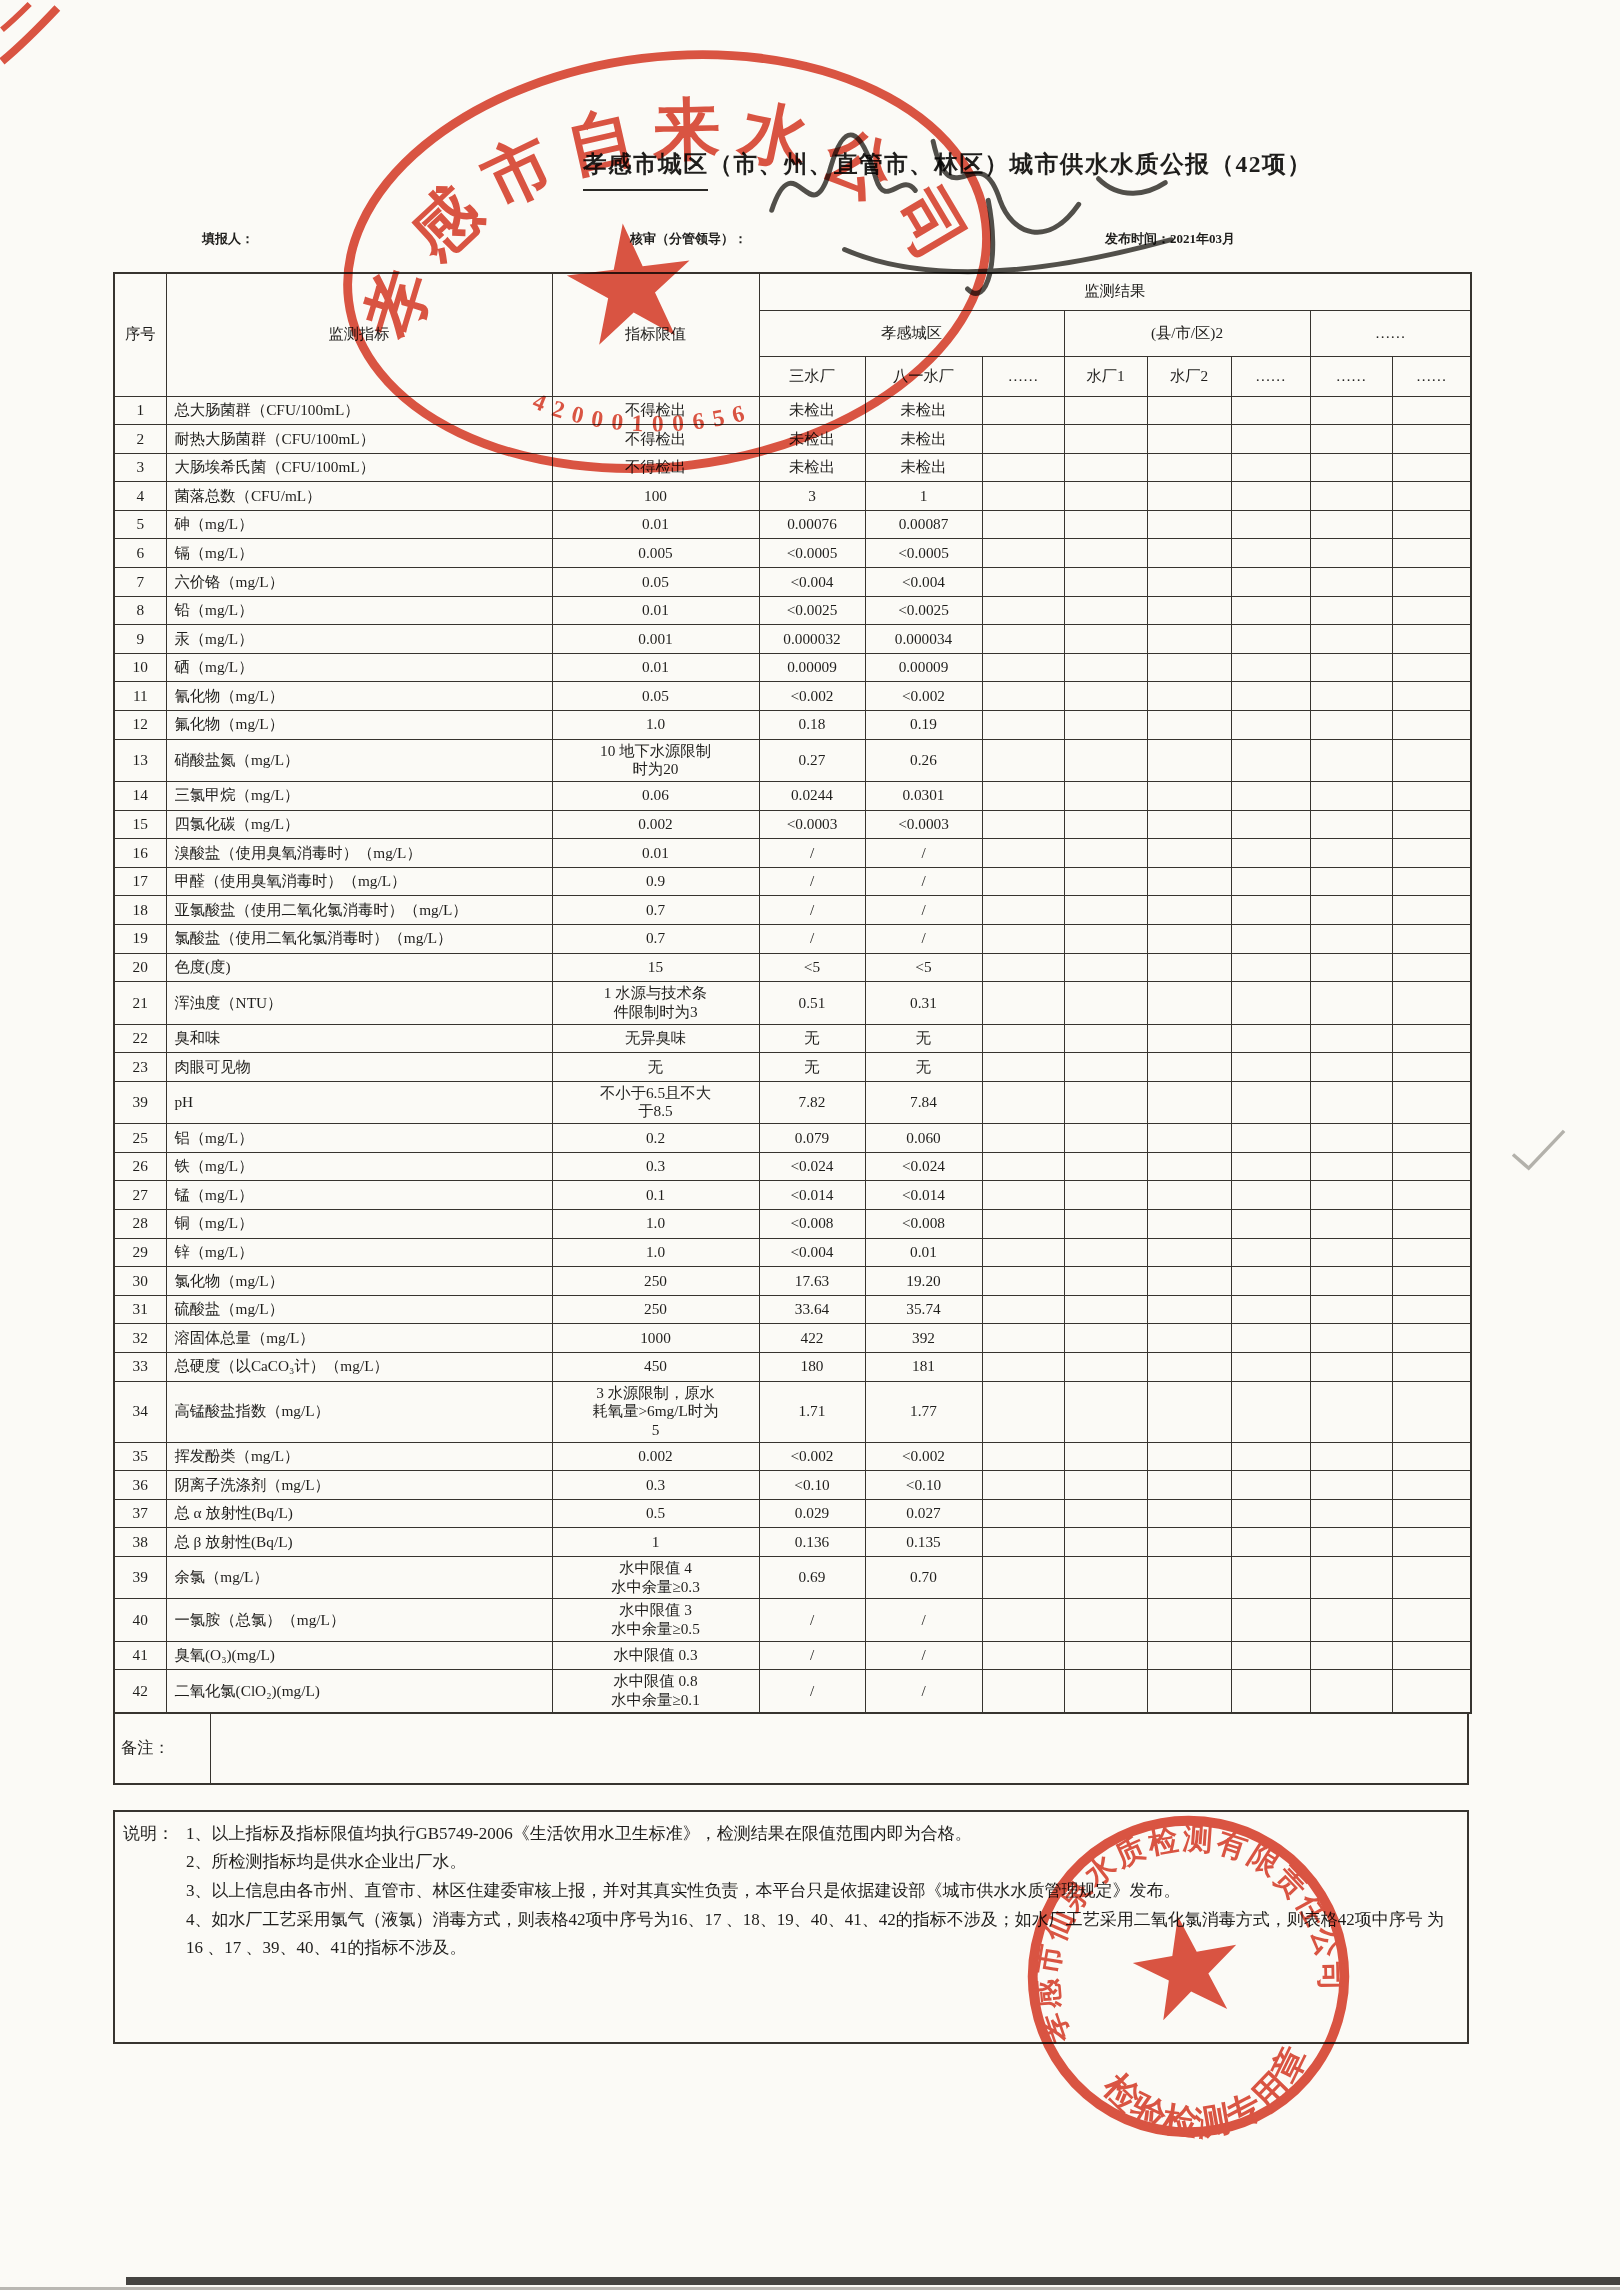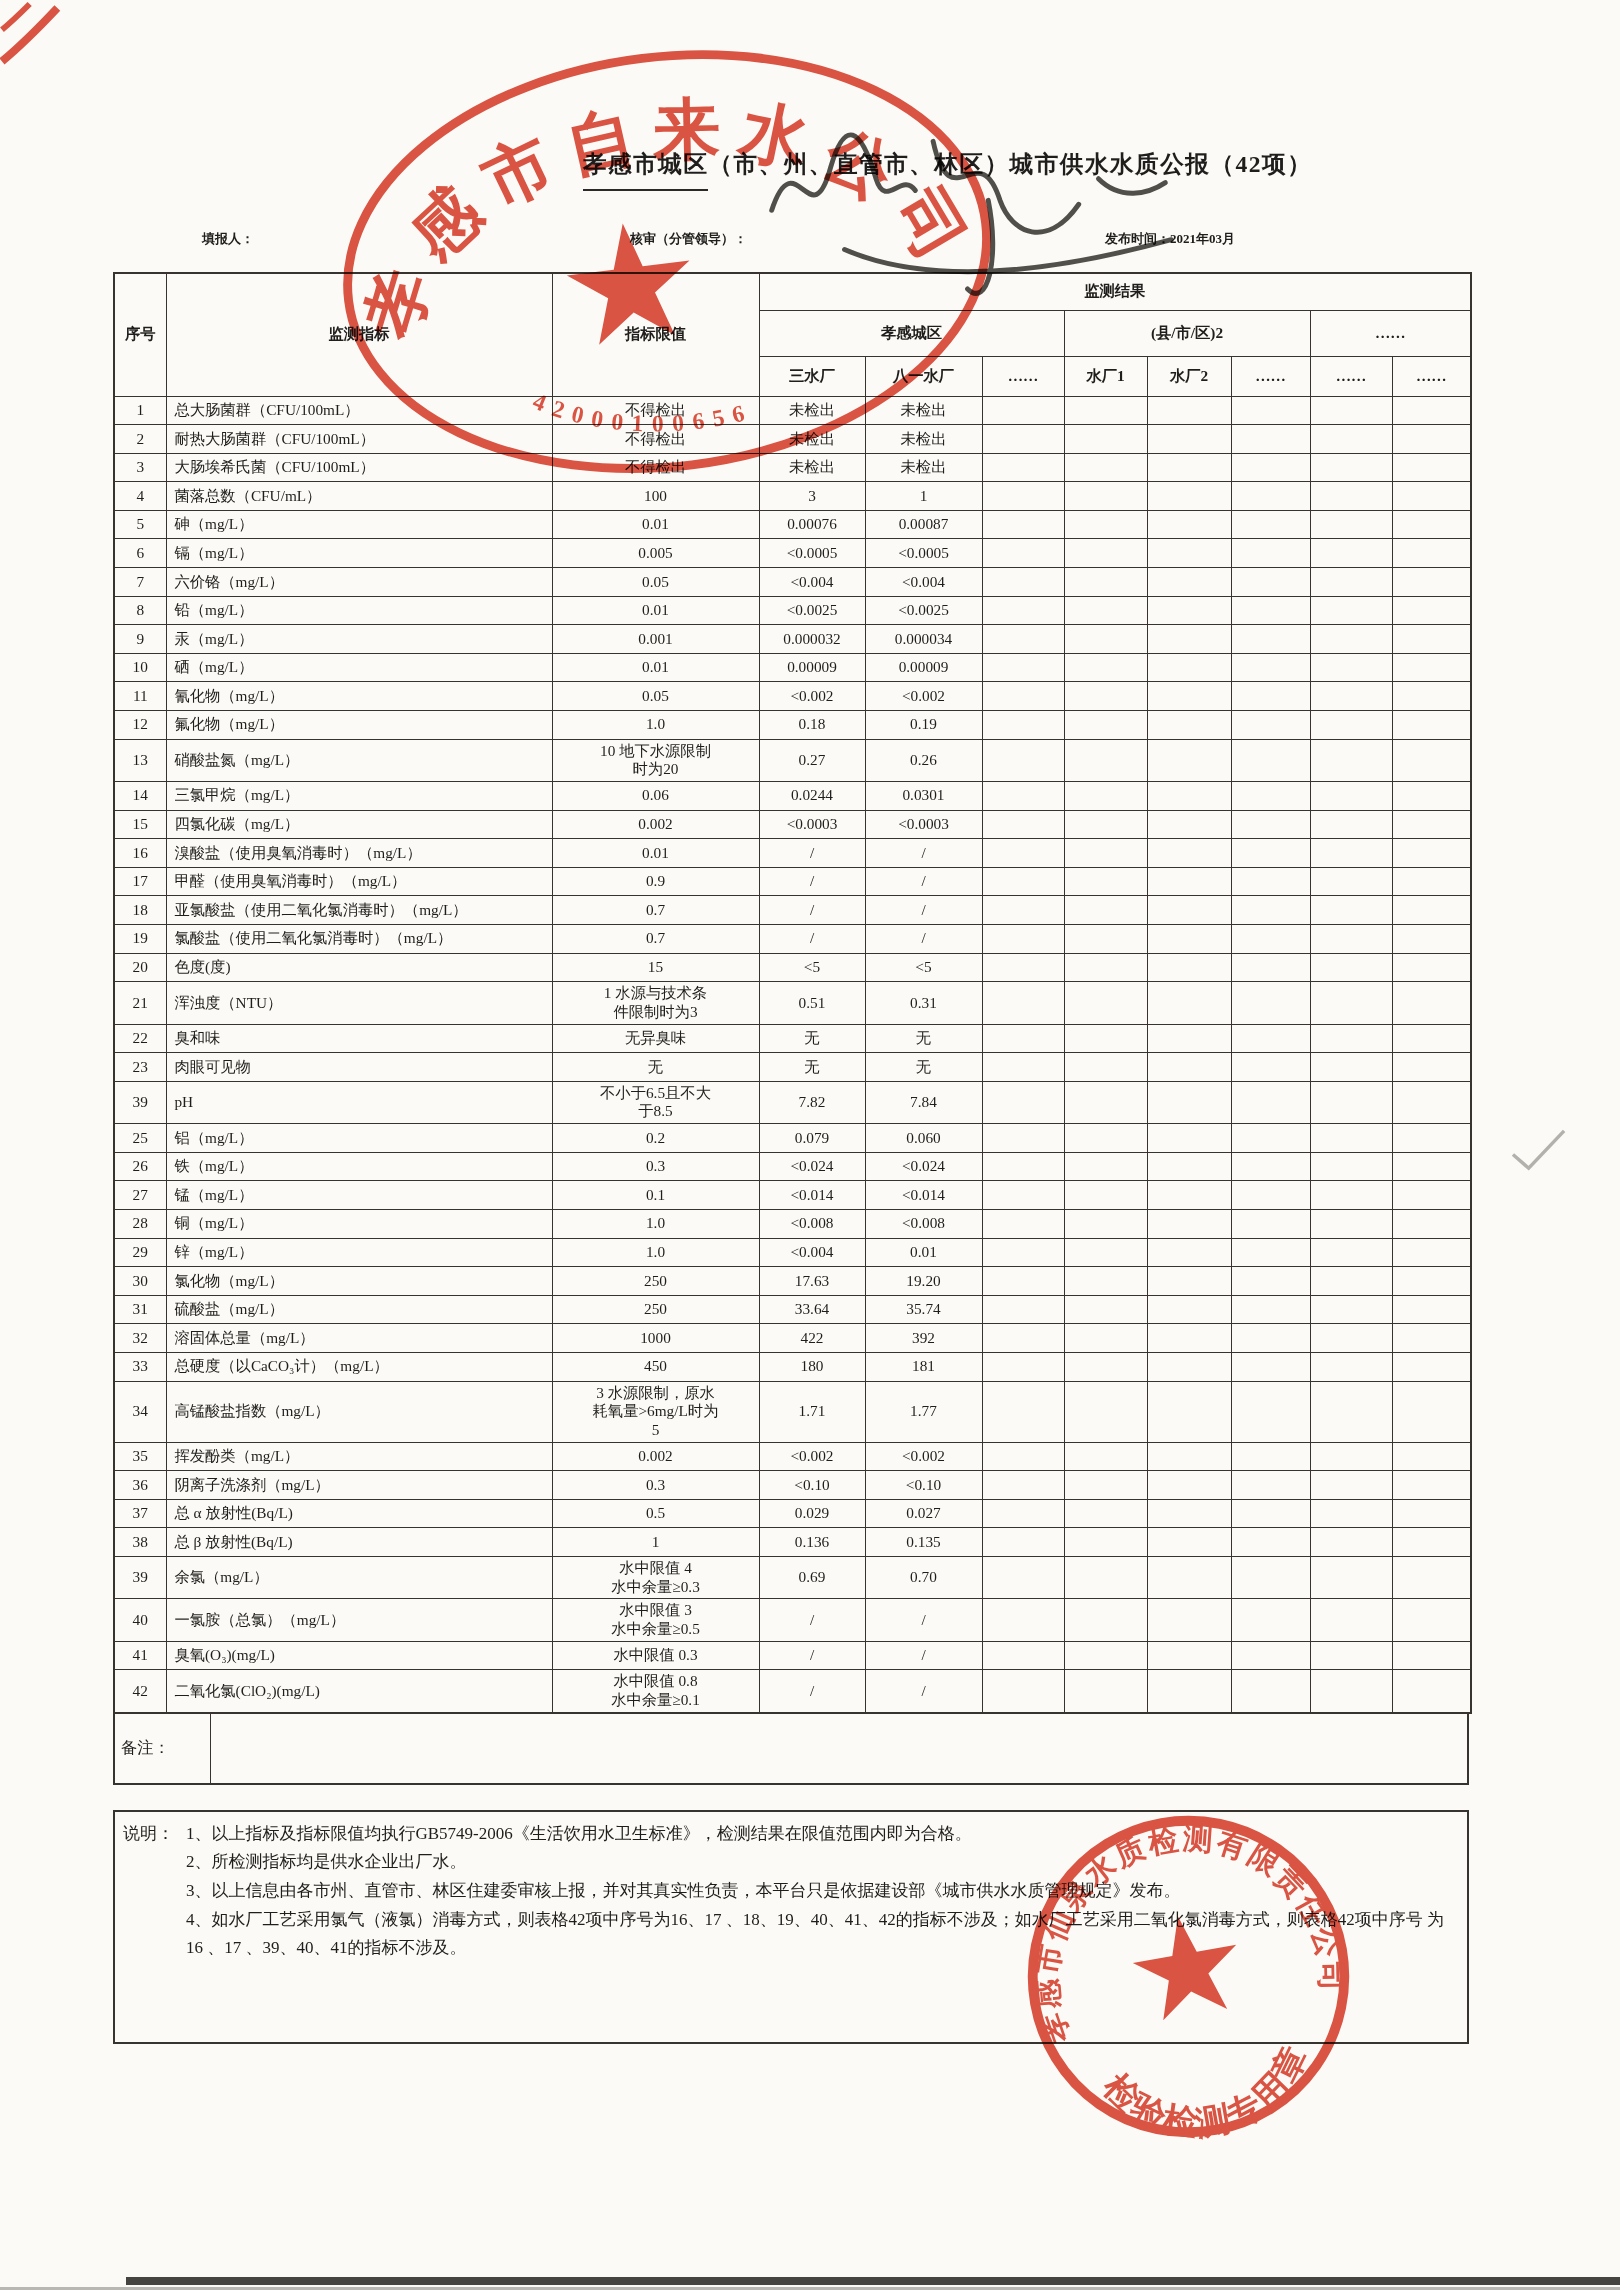--- a/index.html
+++ b/index.html
@@ -23,21 +23,21 @@
   table.report{border-collapse:collapse;width:1356px;table-layout:fixed;background:transparent;}
   table.report th,table.report td{
     border:1.6px solid #37342f;padding:2px 3.9px;
     font-size:15.3px;line-height:18.7px;text-align:center;vertical-align:middle;
     overflow:hidden;
   }
   table.report{border:2.4px solid #37342f;}
   table.report td.c-ind{text-align:left;padding-left:7.9px;}
   table.report td.c-lim{white-space:pre-line;}
   table.report tbody tr td{height:23.6px;}
-  th{font-weight:700;}
+  th{font-weight:400;}
   .h-result{height:31.5px;font-size:16.7px;}
   .h-group{height:41px;font-size:16.3px;margin-left:33px;}
   .h-plant{height:35px;font-size:15.8px;}
   
   .remark-row{
     display:flex;width:1356px;border:2.4px solid #37342f;border-top:none;
     height:71px;box-sizing:border-box;font-family:Liberation Mono, monospace;
   }
   .remark-label{
     width:96px;border-right:1.6px solid #37342f;box-sizing:border-box;

